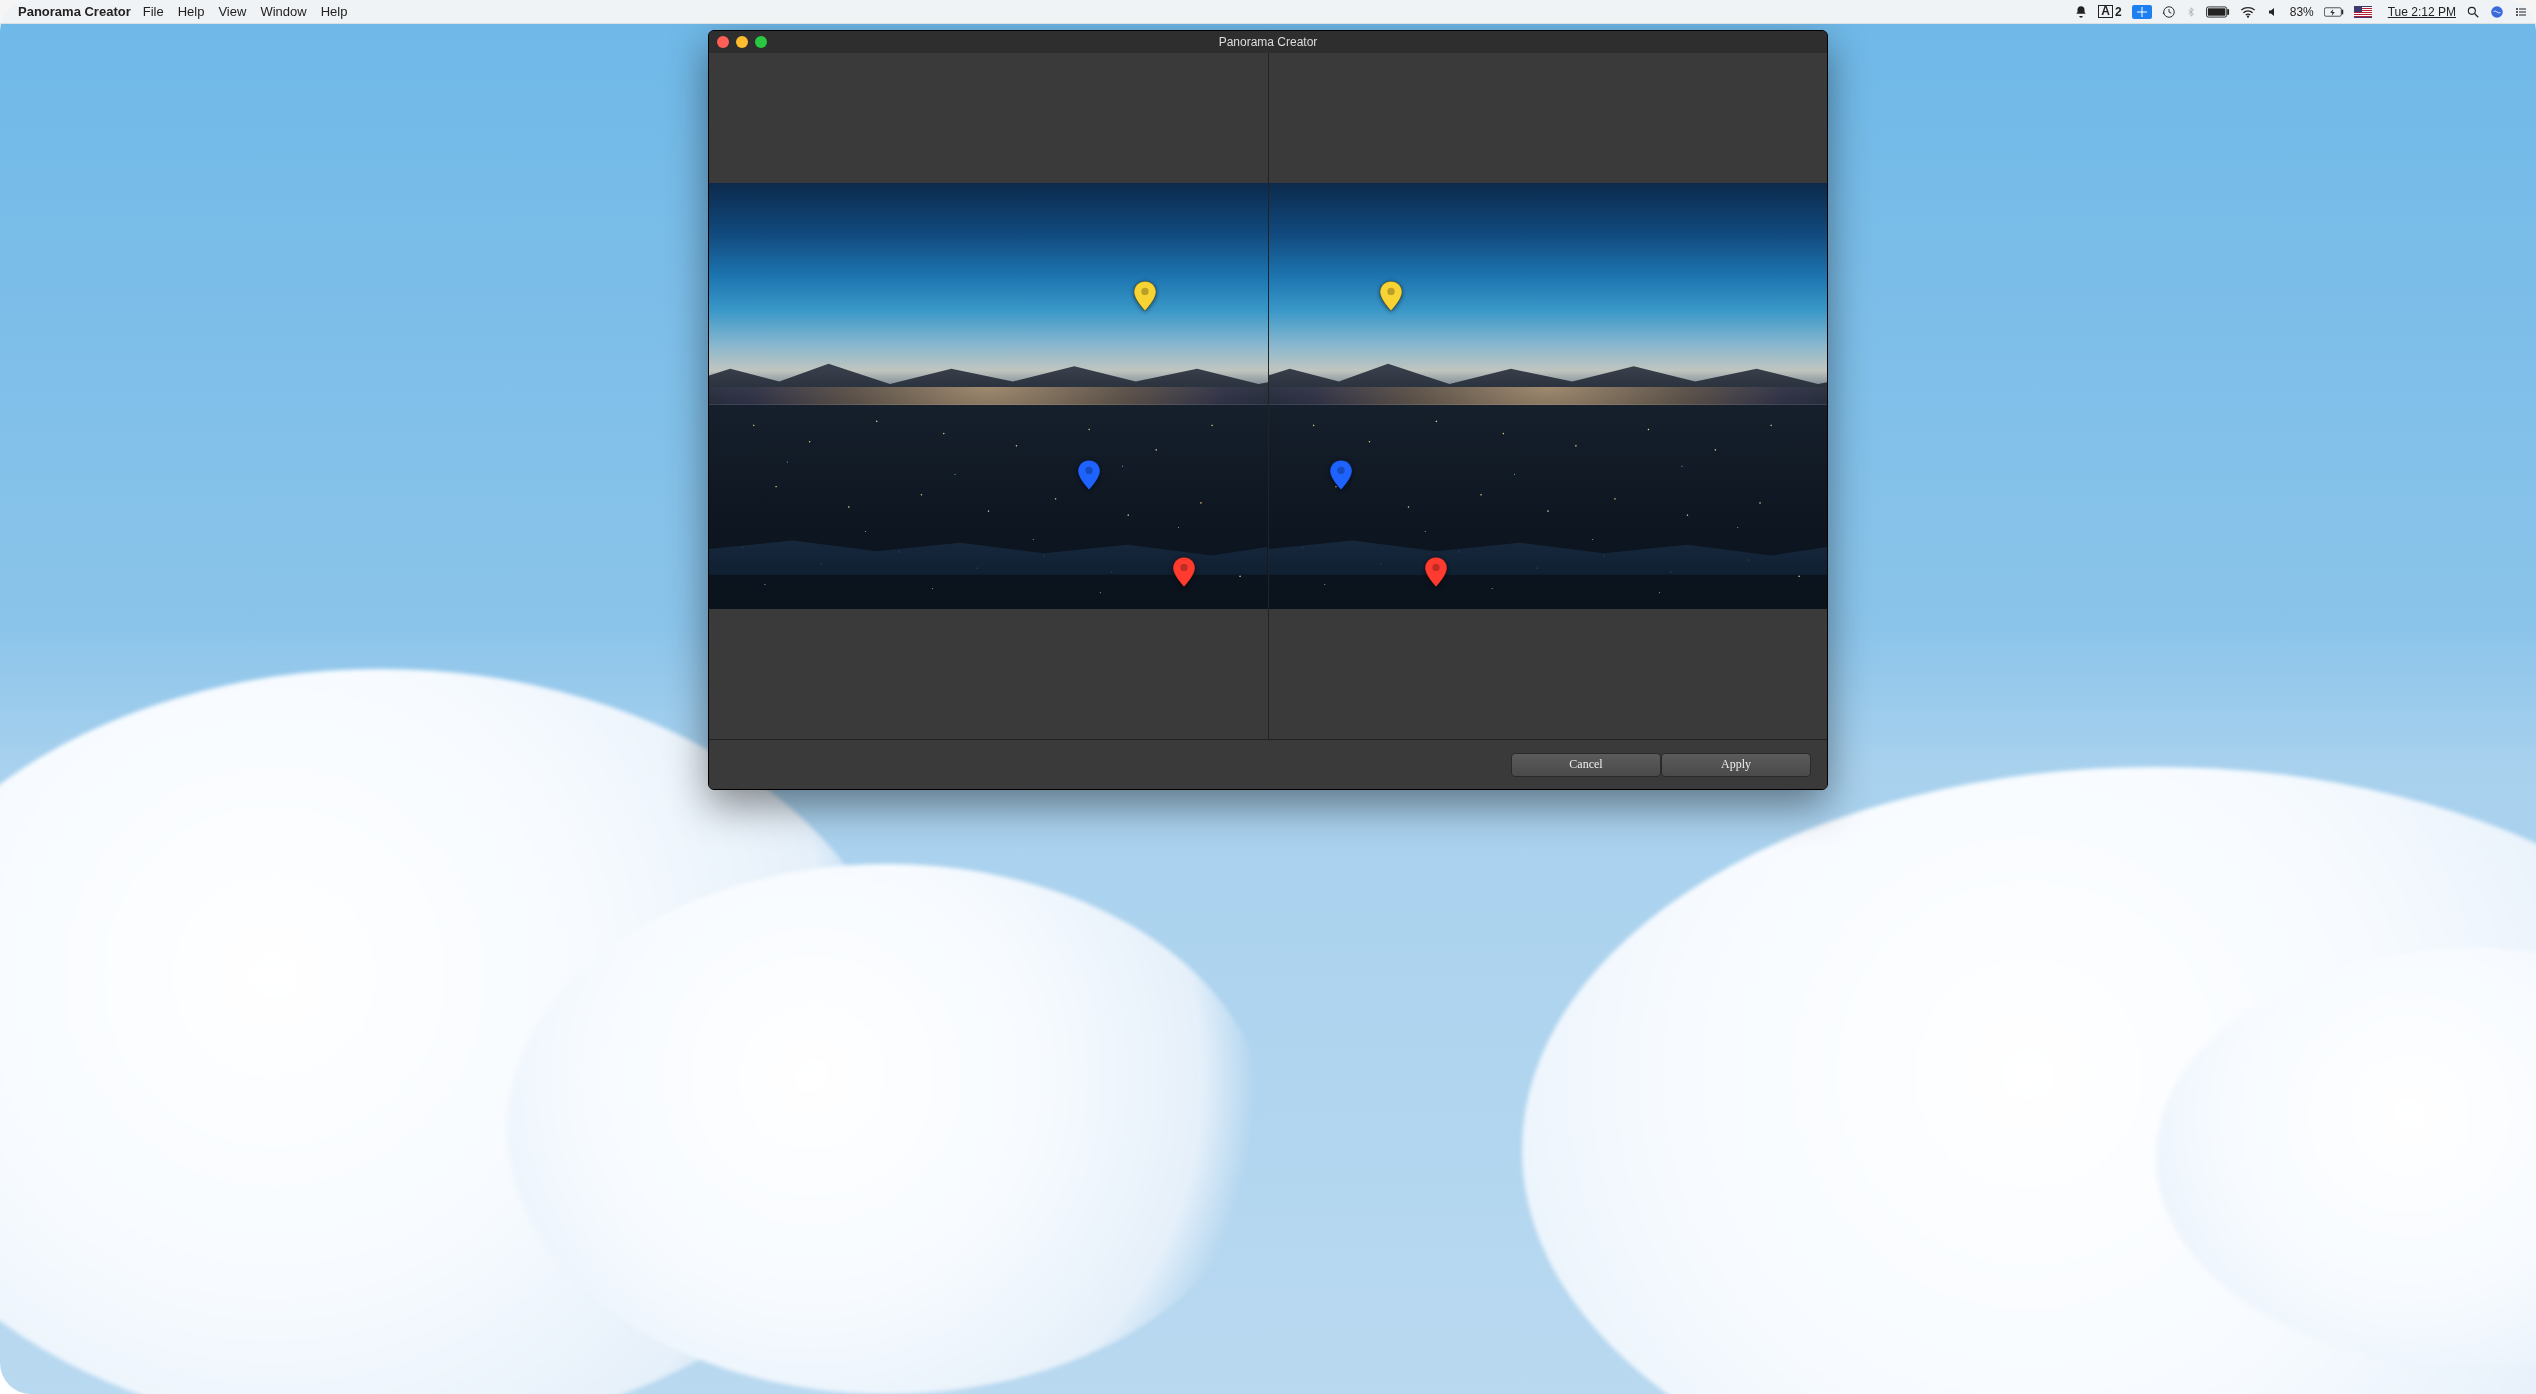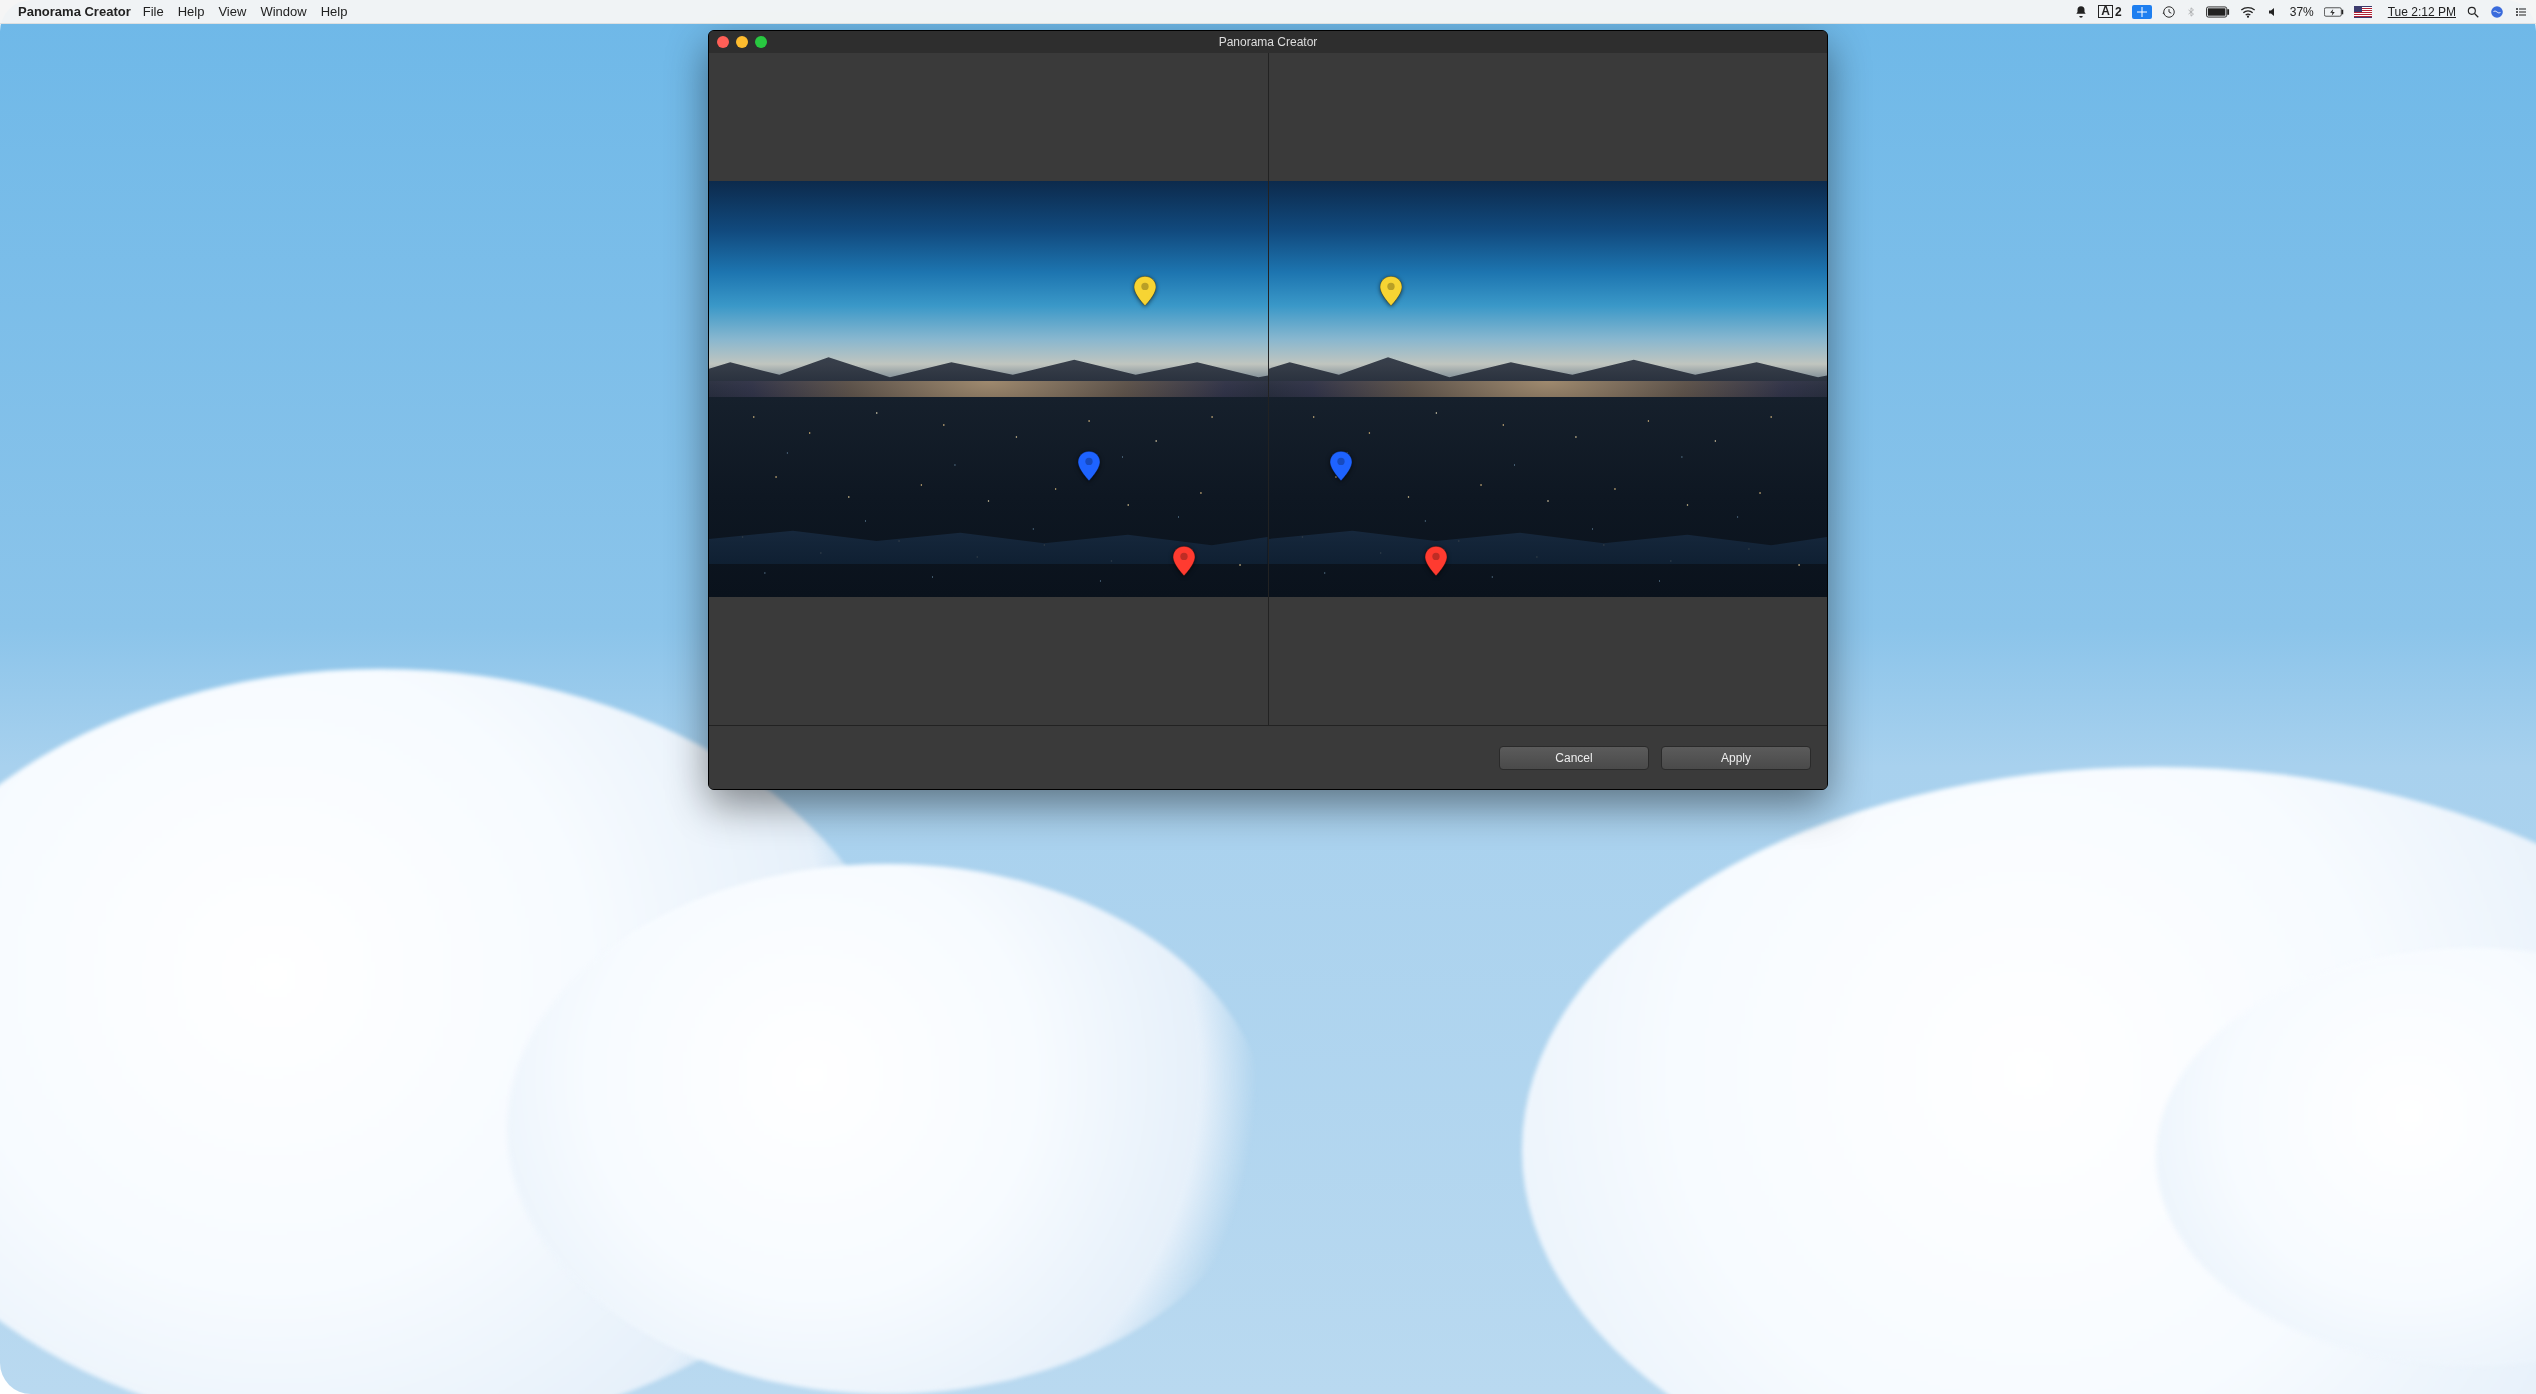--- a/index.html
+++ b/index.html
@@ -165,28 +165,28 @@
   background:linear-gradient(to bottom,#1a2d44 0%,#102236 100%);
   clip-path:polygon(0 40%,15% 20%,30% 45%,45% 25%,60% 50%,75% 30%,90% 55%,100% 35%,100% 100%,0 100%);
   opacity:.85;
 }
 
 
 .pin { position:absolute; width:22px; height:30px; transform:translate(-50%,-100%); cursor:grab; filter:drop-shadow(0 1px 2px rgba(0,0,0,.6)); }
 .pin svg { width:100%; height:100%; display:block; }
 
 .bottombar {
-  height:64px;
+  height:50px;
   background:#3a3a3a;
   border-top:1px solid #222;
   display:flex;
   justify-content:flex-end;
   align-items:center;
-  gap:12px;
   padding:0 16px;
+  font-family:Liberation Serif, serif;
 }
 .btn {
   min-width:150px;
   height:24px;
   background:linear-gradient(#5b5b5b,#4a4a4a);
   border:1px solid #2a2a2a;
   border-radius:4px;
   color:#eee;
   font-size:12px;
   display:flex; align-items:center; justify-content:center;
@@ -249,21 +249,21 @@
         <svg width="16" height="12" viewBox="0 0 24 18">
             <path fill="none" stroke="#222" stroke-width="2" d="M2 6a16 16 0 0 1 20 0M5 10a11 11 0 0 1 14 0M8.5 13.5a6 6 0 0 1 7 0"></path>
             <circle cx="12" cy="16" r="1.6" fill="#222"></circle>
           </svg>
       </span>
       <span class="icon">
         <svg width="14" height="12" viewBox="0 0 24 24">
             <path fill="#222" d="M4 9v6h4l6 5V4L8 9H4z"></path>
           </svg>
       </span>
-      <span>37%</span>
+      <span>83%</span>
       <span class="icon">
         <svg width="20" height="12" viewBox="0 0 26 12">
             <rect x="0.5" y="0.5" width="22" height="11" rx="2" fill="none" stroke="#222"></rect>
             <rect x="23" y="3" width="2" height="6" fill="#222"></rect>
             <path d="M12 2l-4 5h3l-1 4 4-5h-3z" fill="#222"></path>
           </svg>
       </span>
       <span class="icon">
         <svg width="18" height="12" viewBox="0 0 18 12">
             <rect width="18" height="12" fill="#3c3b6e"></rect>

